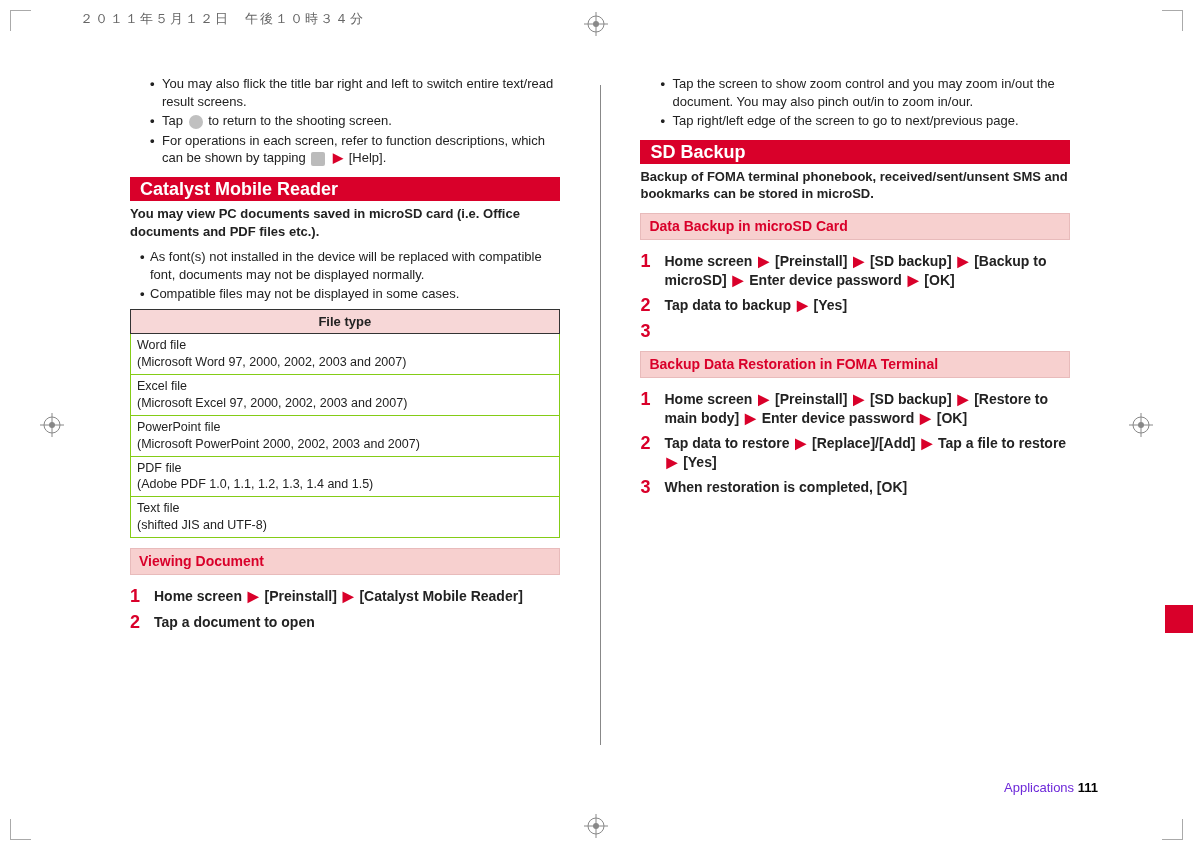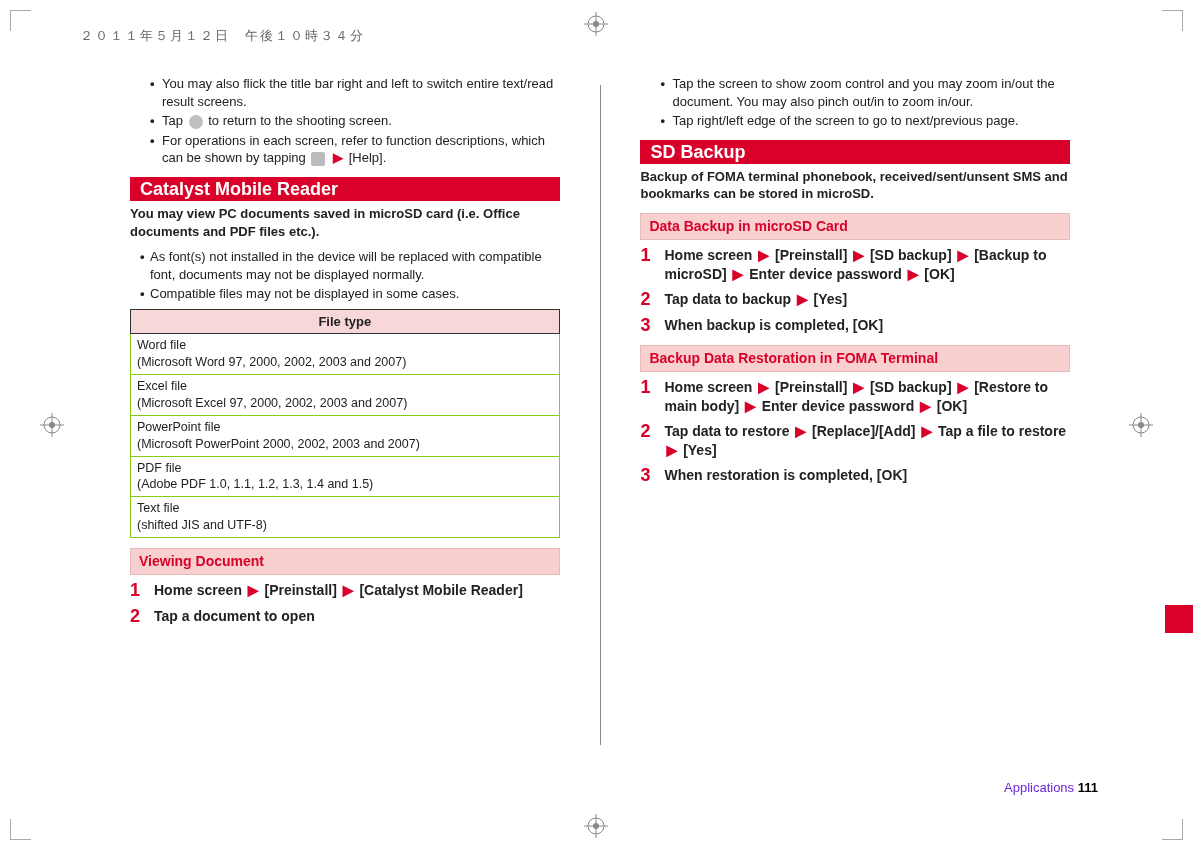--- a/index.html
+++ b/index.html
@@ -11,21 +11,21 @@
     height: 850px;
     position: relative;
   }
   .page {
     position: relative;
     width: 1193px;
     height: 850px;
   }
   .datetime {
     position: absolute;
-    top: 27px;
+    top: 10px;
     left: 80px;
     font-size: 13px;
     color: #666;
     letter-spacing: 2px;
   }
   .crop-tl, .crop-tr, .crop-bl, .crop-br {
     position: absolute;
     width: 20px;
     height: 20px;
   }
@@ -113,21 +113,21 @@
     border: 1px solid #84cc16;
     padding: 3px 6px;
     font-size: 12.5px;
   }
   .h-pink {
     background: #f7d0cf;
     color: #d9002a;
     font-size: 14px;
     font-weight: bold;
     padding: 3px 8px;
-    margin: 10px 0 6px 0;
+    margin: 10px 0 12px 0;
     border: 1px solid #e8bbbb;
   }
   .steps { margin: 4px 0 10px 0; }
   .step { display: flex; margin-bottom: 6px; }
   .step-num {
     color: #d9002a;
     font-size: 18px;
     font-weight: bold;
     width: 24px;
     flex-shrink: 0;
@@ -268,21 +268,20 @@
         <div class="step">
             <div class="step-num">1</div>
             <div class="step-body">Home screen <span class="arrow">▶</span> [Preinstall] <span class="arrow">▶</span> [SD backup] <span class="arrow">▶</span> [Backup to microSD] <span class="arrow">▶</span> Enter device password <span class="arrow">▶</span> [OK]</div>
           </div>
         <div class="step">
             <div class="step-num">2</div>
             <div class="step-body">Tap data to backup <span class="arrow">▶</span> [Yes]</div>
           </div>
         <div class="step">
             <div class="step-num">3</div>
-            <div class="step-body">When backup is completed, [OK]</div>
           </div>
       </div>
 
       <div class="h-pink">Backup Data Restoration in FOMA Terminal</div>
       <div class="steps">
         <div class="step">
             <div class="step-num">1</div>
             <div class="step-body">Home screen <span class="arrow">▶</span> [Preinstall] <span class="arrow">▶</span> [SD backup] <span class="arrow">▶</span> [Restore to main body] <span class="arrow">▶</span> Enter device password <span class="arrow">▶</span> [OK]</div>
           </div>
         <div class="step">

